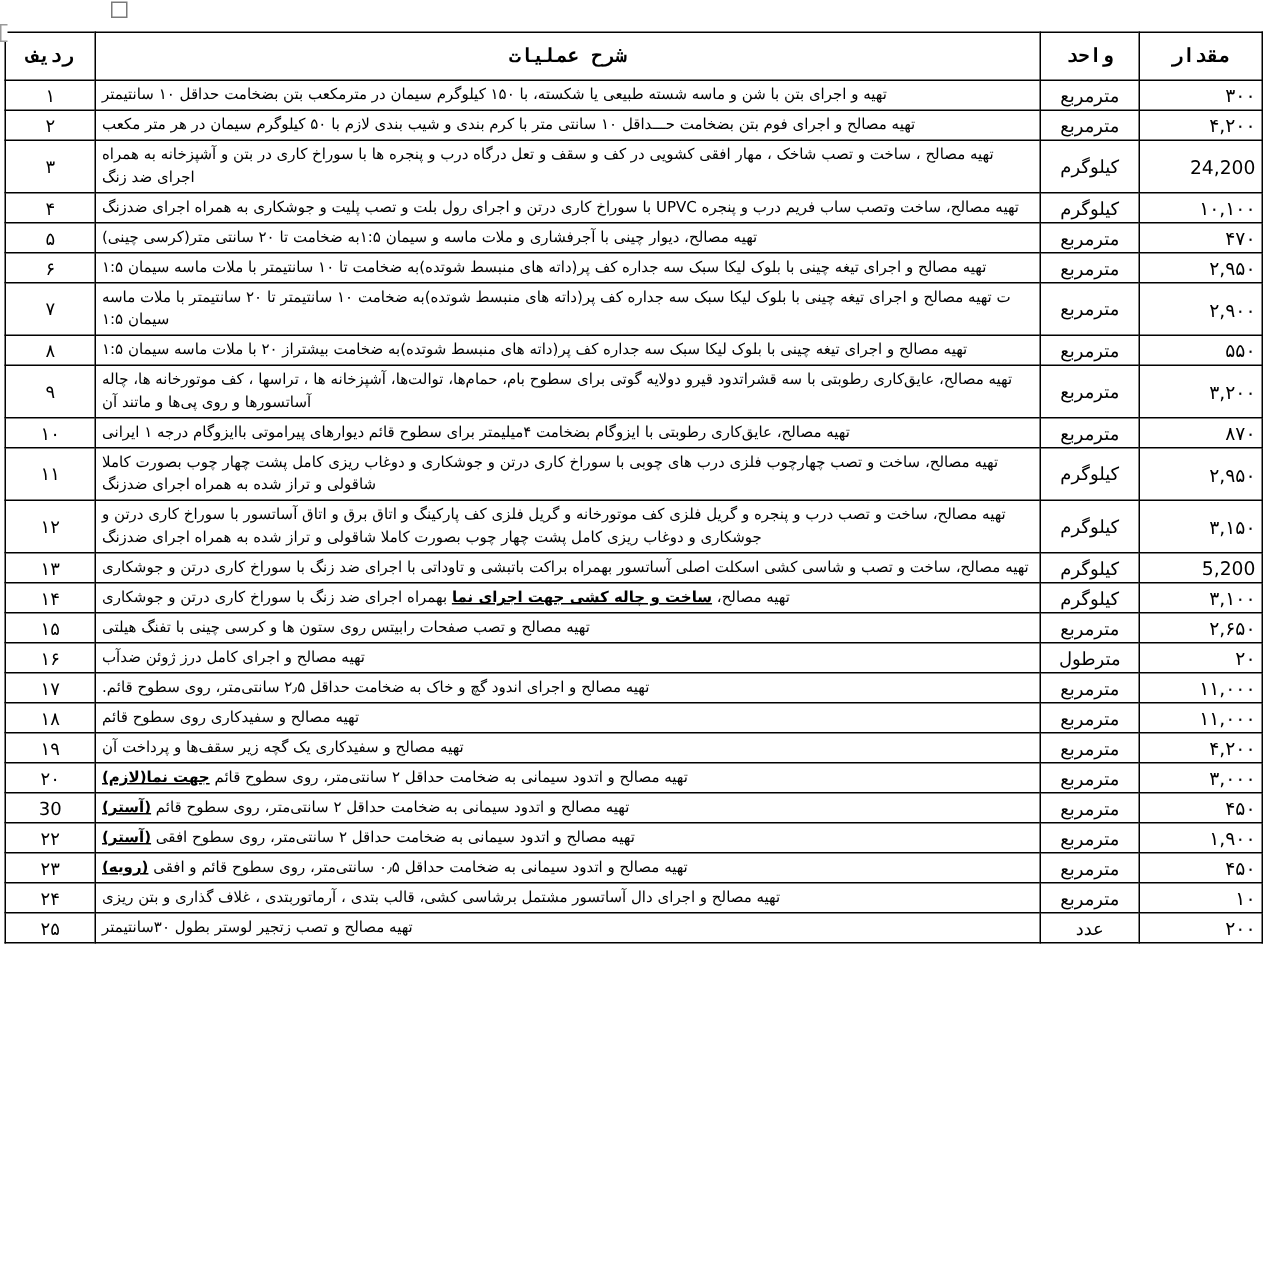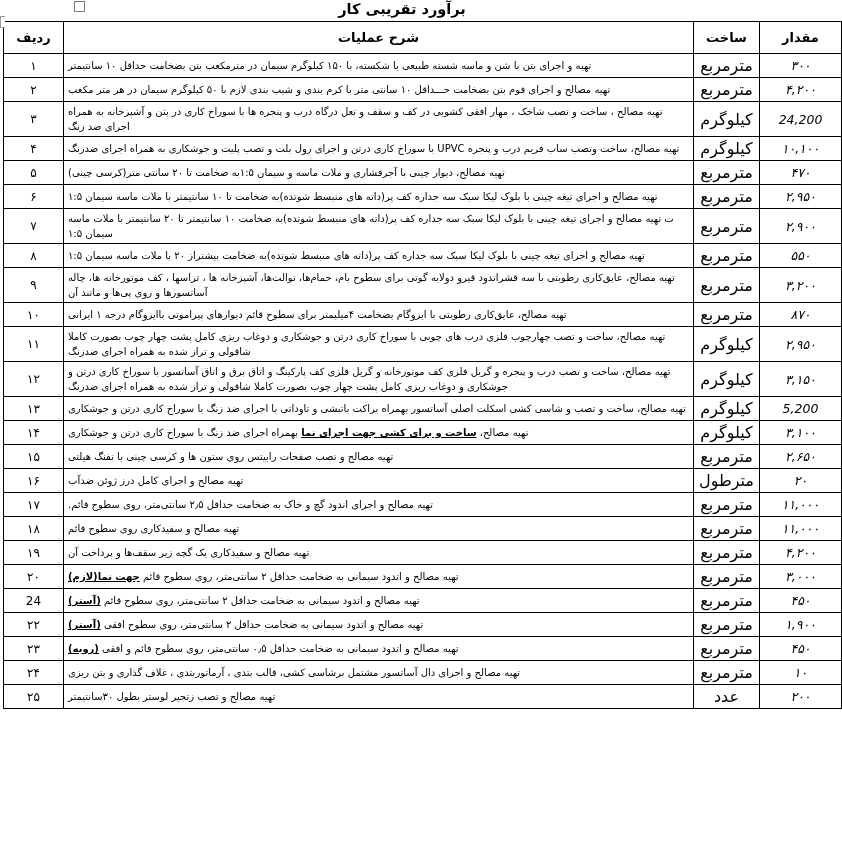--- a/index.html
+++ b/index.html
@@ -72,31 +72,31 @@
     padding: 2px 4px;
     vertical-align: middle;
   }
 
   thead th {
     font-size: 13px;
     font-weight: bold;
     text-align: center;
     height: 27px;
     padding: 1px 4px;
+    font-family: Liberation Mono, monospace;
   }
 
   td.qty {
-    text-align: center;
+    text-align: right;
     font-size: 12.5px;
     white-space: nowrap;
-    font-style: italic;
   }
   td.unit {
     text-align: center;
-    font-size: 16px;
+    font-size: 12px;
     white-space: nowrap;
   }
   td.desc {
     text-align: left;
     font-size: 10px;
     line-height: 1.5;
     padding: 3px 6px;
   }
   td.rownum {
     text-align: center;
@@ -105,36 +105,35 @@
 
   td.desc .emph {
     font-weight: bold;
     text-decoration: underline;
   }
 </style>
 </head>
 <body>
 
 <div class="top-strip">
-  <div class="doc-title">برآورد تقریبی کار</div>
   <div class="stray-box"></div>
   <div class="stray-edge"></div>
 </div>
 
 <table class="estimate">
   <colgroup>
     <col class="c-qty">
     <col class="c-unit">
     <col class="c-desc">
     <col class="c-row">
   </colgroup>
   <thead>
     <tr>
       <th>مقدار</th>
-      <th>ساخت</th>
+      <th>واحد</th>
       <th>شرح عملیات</th>
       <th>ردیف</th>
     </tr>
   </thead>
   <tbody id="table-body">
       <tr>
         <td class="qty">۳۰۰</td>
         <td class="unit">مترمربع</td>
         <td class="desc">تهیه و اجرای بتن با شن و ماسه شسته طبیعی یا شکسته، با ۱۵۰ کیلوگرم سیمان در مترمکعب بتن بضخامت حداقل ۱۰ سانتیمتر</td>
         <td class="rownum">۱</td>
@@ -207,21 +206,21 @@
       </tr>
       <tr>
         <td class="qty">5,200</td>
         <td class="unit">کیلوگرم</td>
         <td class="desc">تهیه مصالح، ساخت و تصب و شاسی کشی اسکلت اصلی آساتسور بهمراه براکت باتبشی و تاوداتی با اجرای ضد زنگ با سوراخ کاری درتن و جوشکاری</td>
         <td class="rownum">۱۳</td>
       </tr>
       <tr>
         <td class="qty">۳,۱۰۰</td>
         <td class="unit">کیلوگرم</td>
-        <td class="desc"><span>تهیه مصالح، </span><span class="emph">ساخت و برای کشی جهت اجرای نما</span><span> بهمراه اجرای ضد زنگ با سوراخ کاری درتن و جوشکاری</span></td>
+        <td class="desc"><span>تهیه مصالح، </span><span class="emph">ساخت و چاله کشی جهت اجرای نما</span><span> بهمراه اجرای ضد زنگ با سوراخ کاری درتن و جوشکاری</span></td>
         <td class="rownum">۱۴</td>
       </tr>
       <tr>
         <td class="qty">۲,۶۵۰</td>
         <td class="unit">مترمربع</td>
         <td class="desc">تهیه مصالح و تصب صفحات رابیتس روی ستون ها و کرسی چینی با تفنگ هیلتی</td>
         <td class="rownum">۱۵</td>
       </tr>
       <tr>
         <td class="qty">۲۰</td>
@@ -250,21 +249,21 @@
       <tr>
         <td class="qty">۳,۰۰۰</td>
         <td class="unit">مترمربع</td>
         <td class="desc"><span>تهیه مصالح و اتدود سیمانی به ضخامت حداقل ۲ سانتی‌متر، روی سطوح قائم </span><span class="emph">جهت  نما(لازم)</span><span></span></td>
         <td class="rownum">۲۰</td>
       </tr>
       <tr>
         <td class="qty">۴۵۰</td>
         <td class="unit">مترمربع</td>
         <td class="desc"><span>تهیه مصالح و اتدود سیمانی به ضخامت حداقل ۲ سانتی‌متر، روی سطوح قائم </span><span class="emph">(آستر)</span><span></span></td>
-        <td class="rownum">24</td>
+        <td class="rownum">30</td>
       </tr>
       <tr>
         <td class="qty">۱,۹۰۰</td>
         <td class="unit">مترمربع</td>
         <td class="desc"><span>تهیه مصالح و اتدود سیمانی به ضخامت حداقل ۲ سانتی‌متر، روی سطوح افقی </span><span class="emph">(آستر)</span><span></span></td>
         <td class="rownum">۲۲</td>
       </tr>
       <tr>
         <td class="qty">۴۵۰</td>
         <td class="unit">مترمربع</td>

